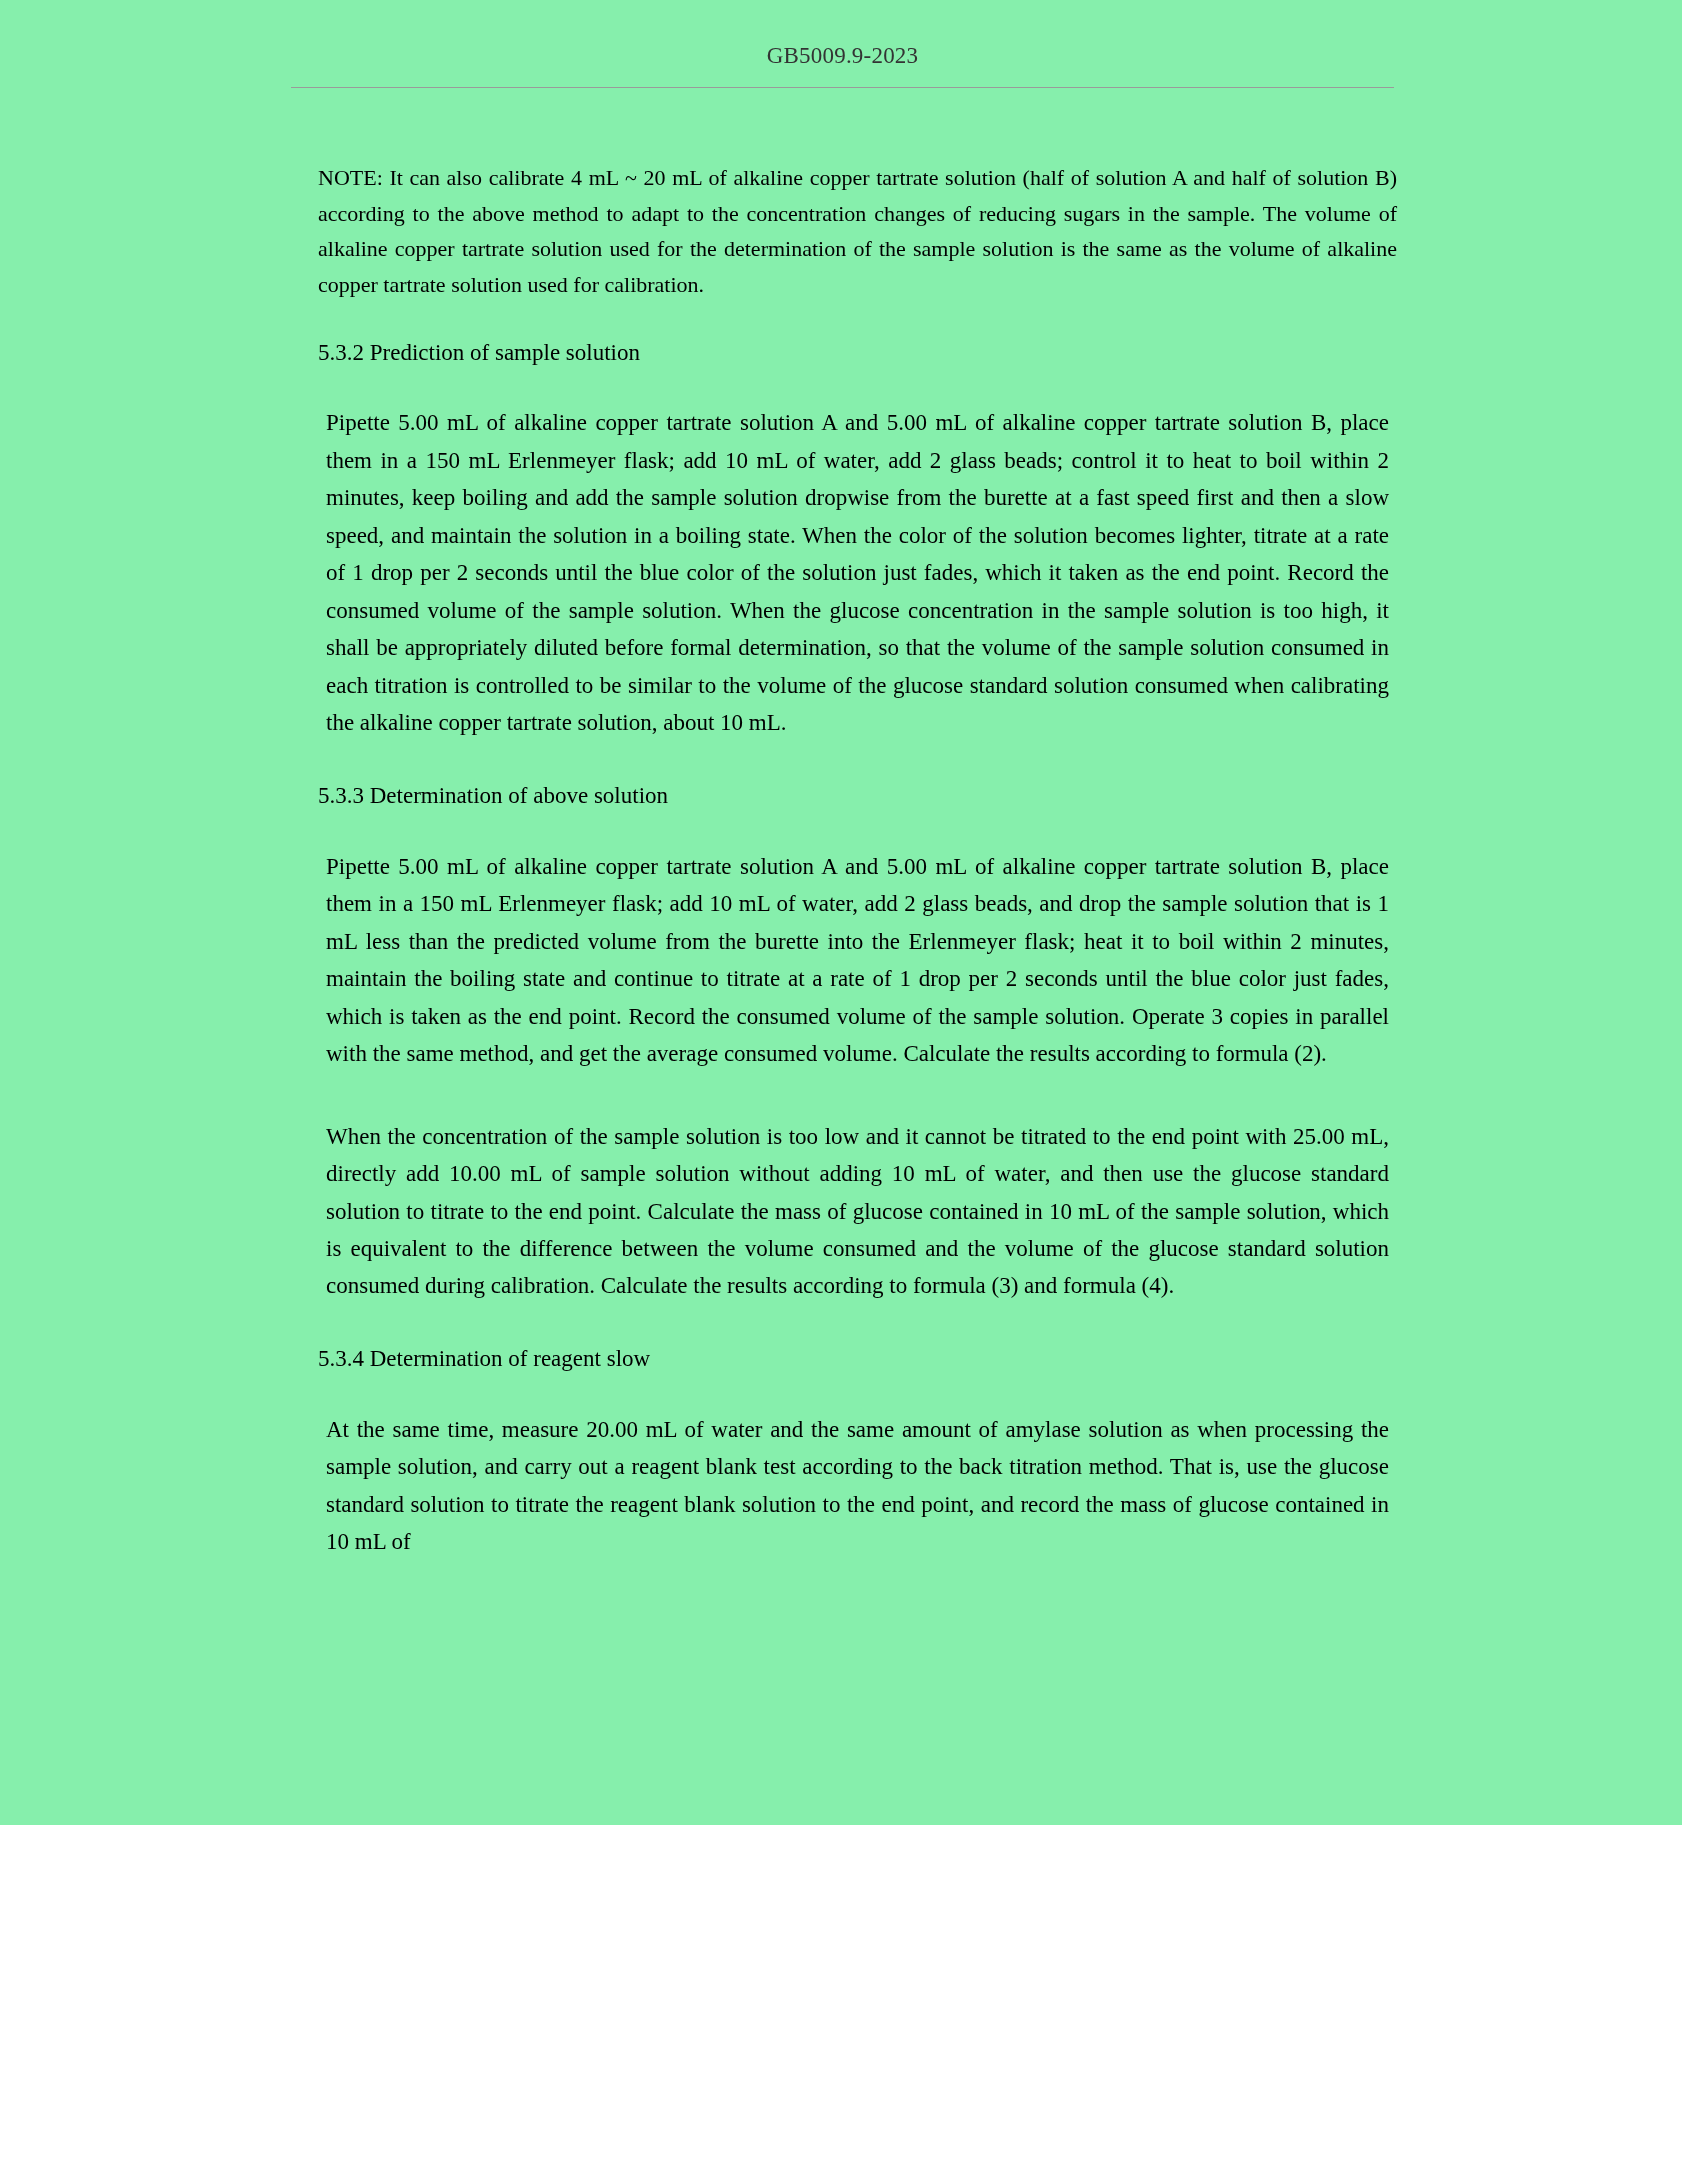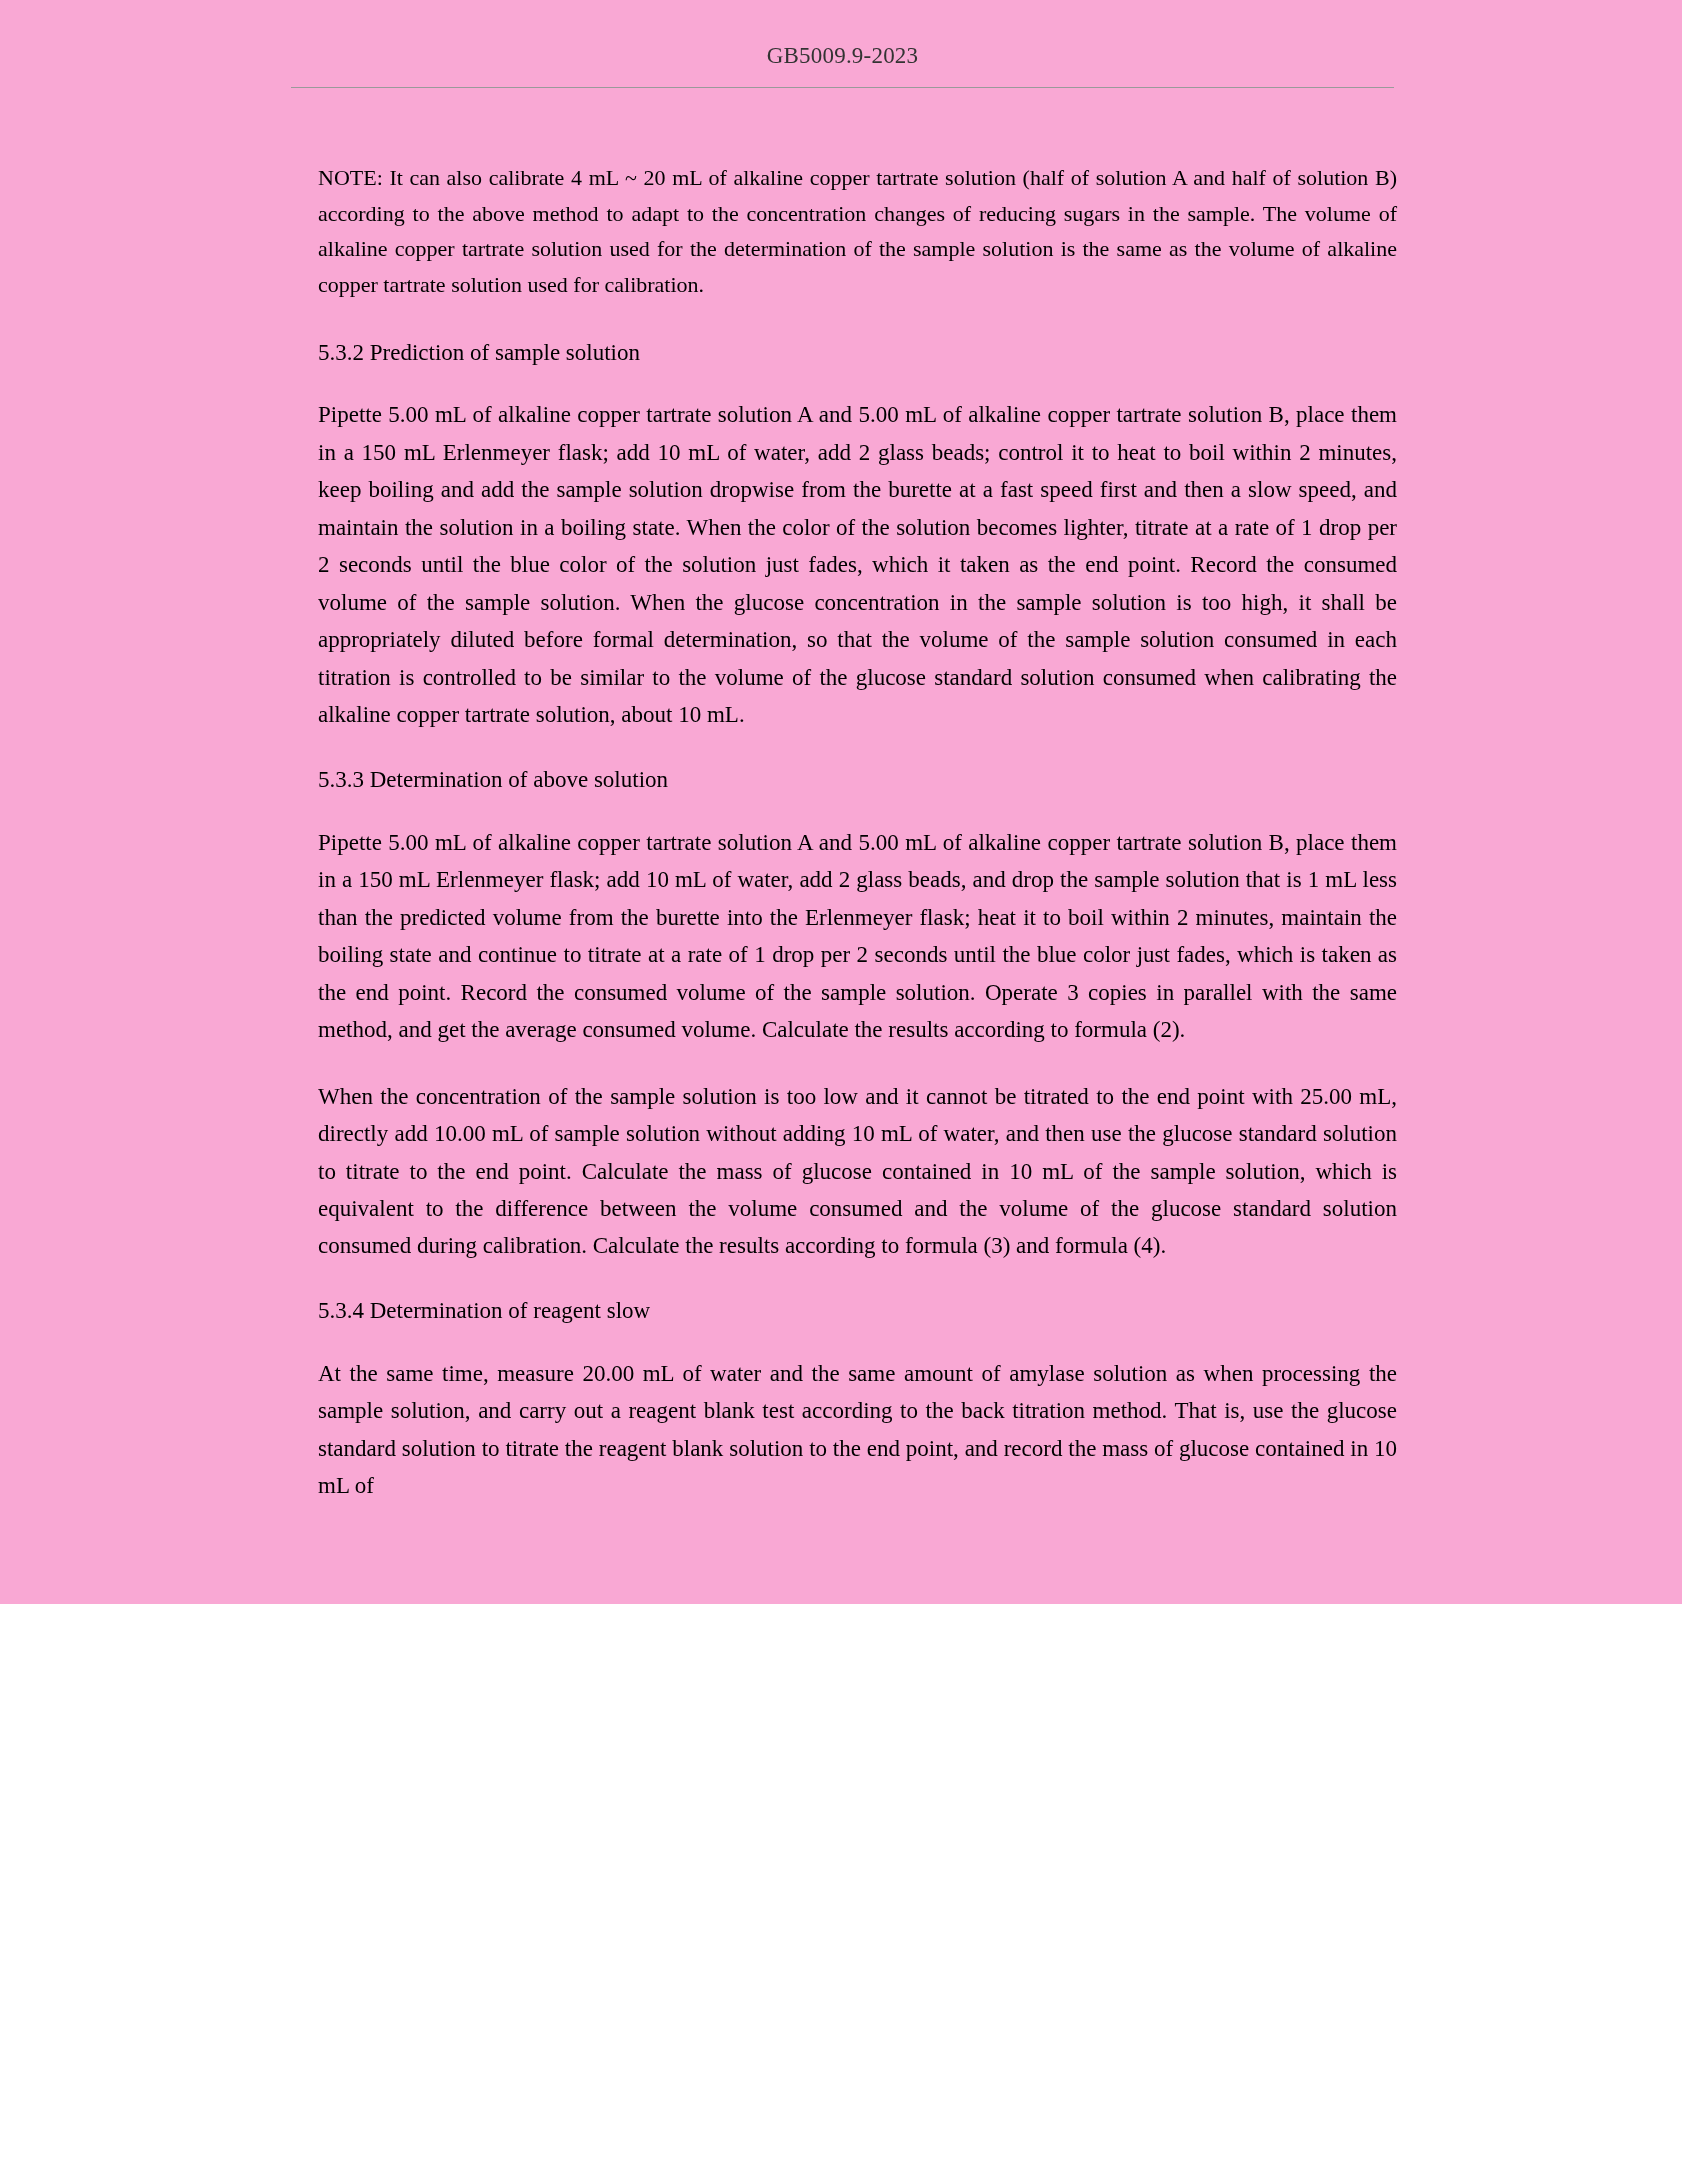--- a/index.html
+++ b/index.html
@@ -4,22 +4,22 @@
 <style>
   html, body {
     margin: 0;
     padding: 0;
     background: #ffffff;
   }
 
   .page {
     position: relative;
     width: 1683px;
-    height: 1604px;
-    background: #f9a8d4;
+    height: 1825px;
+    background: #86efac;
     font-family: "Liberation Serif", "DejaVu Serif", serif;
     color: #000000;
     overflow: hidden;
   }
 
   
   .page-header {
     position: absolute;
     left: 291px;
     top: 42px;
@@ -64,21 +64,21 @@
     margin: 0 0 0 0;
     padding: 0;
     text-align: left;
   }
 
   .body-para {
     font-size: 23px;
     line-height: 1.63;
     text-align: justify;
     text-justify: inter-word;
-    margin: 0;
+    margin: 8px;
     padding: 0;
   }
 
   .gap-before-heading { height: 31px; }
   .gap-after-heading  { height: 29px; }
   .gap-between-paras  { height: 29px; }
 
   
   .page-footer {
     position: absolute;

